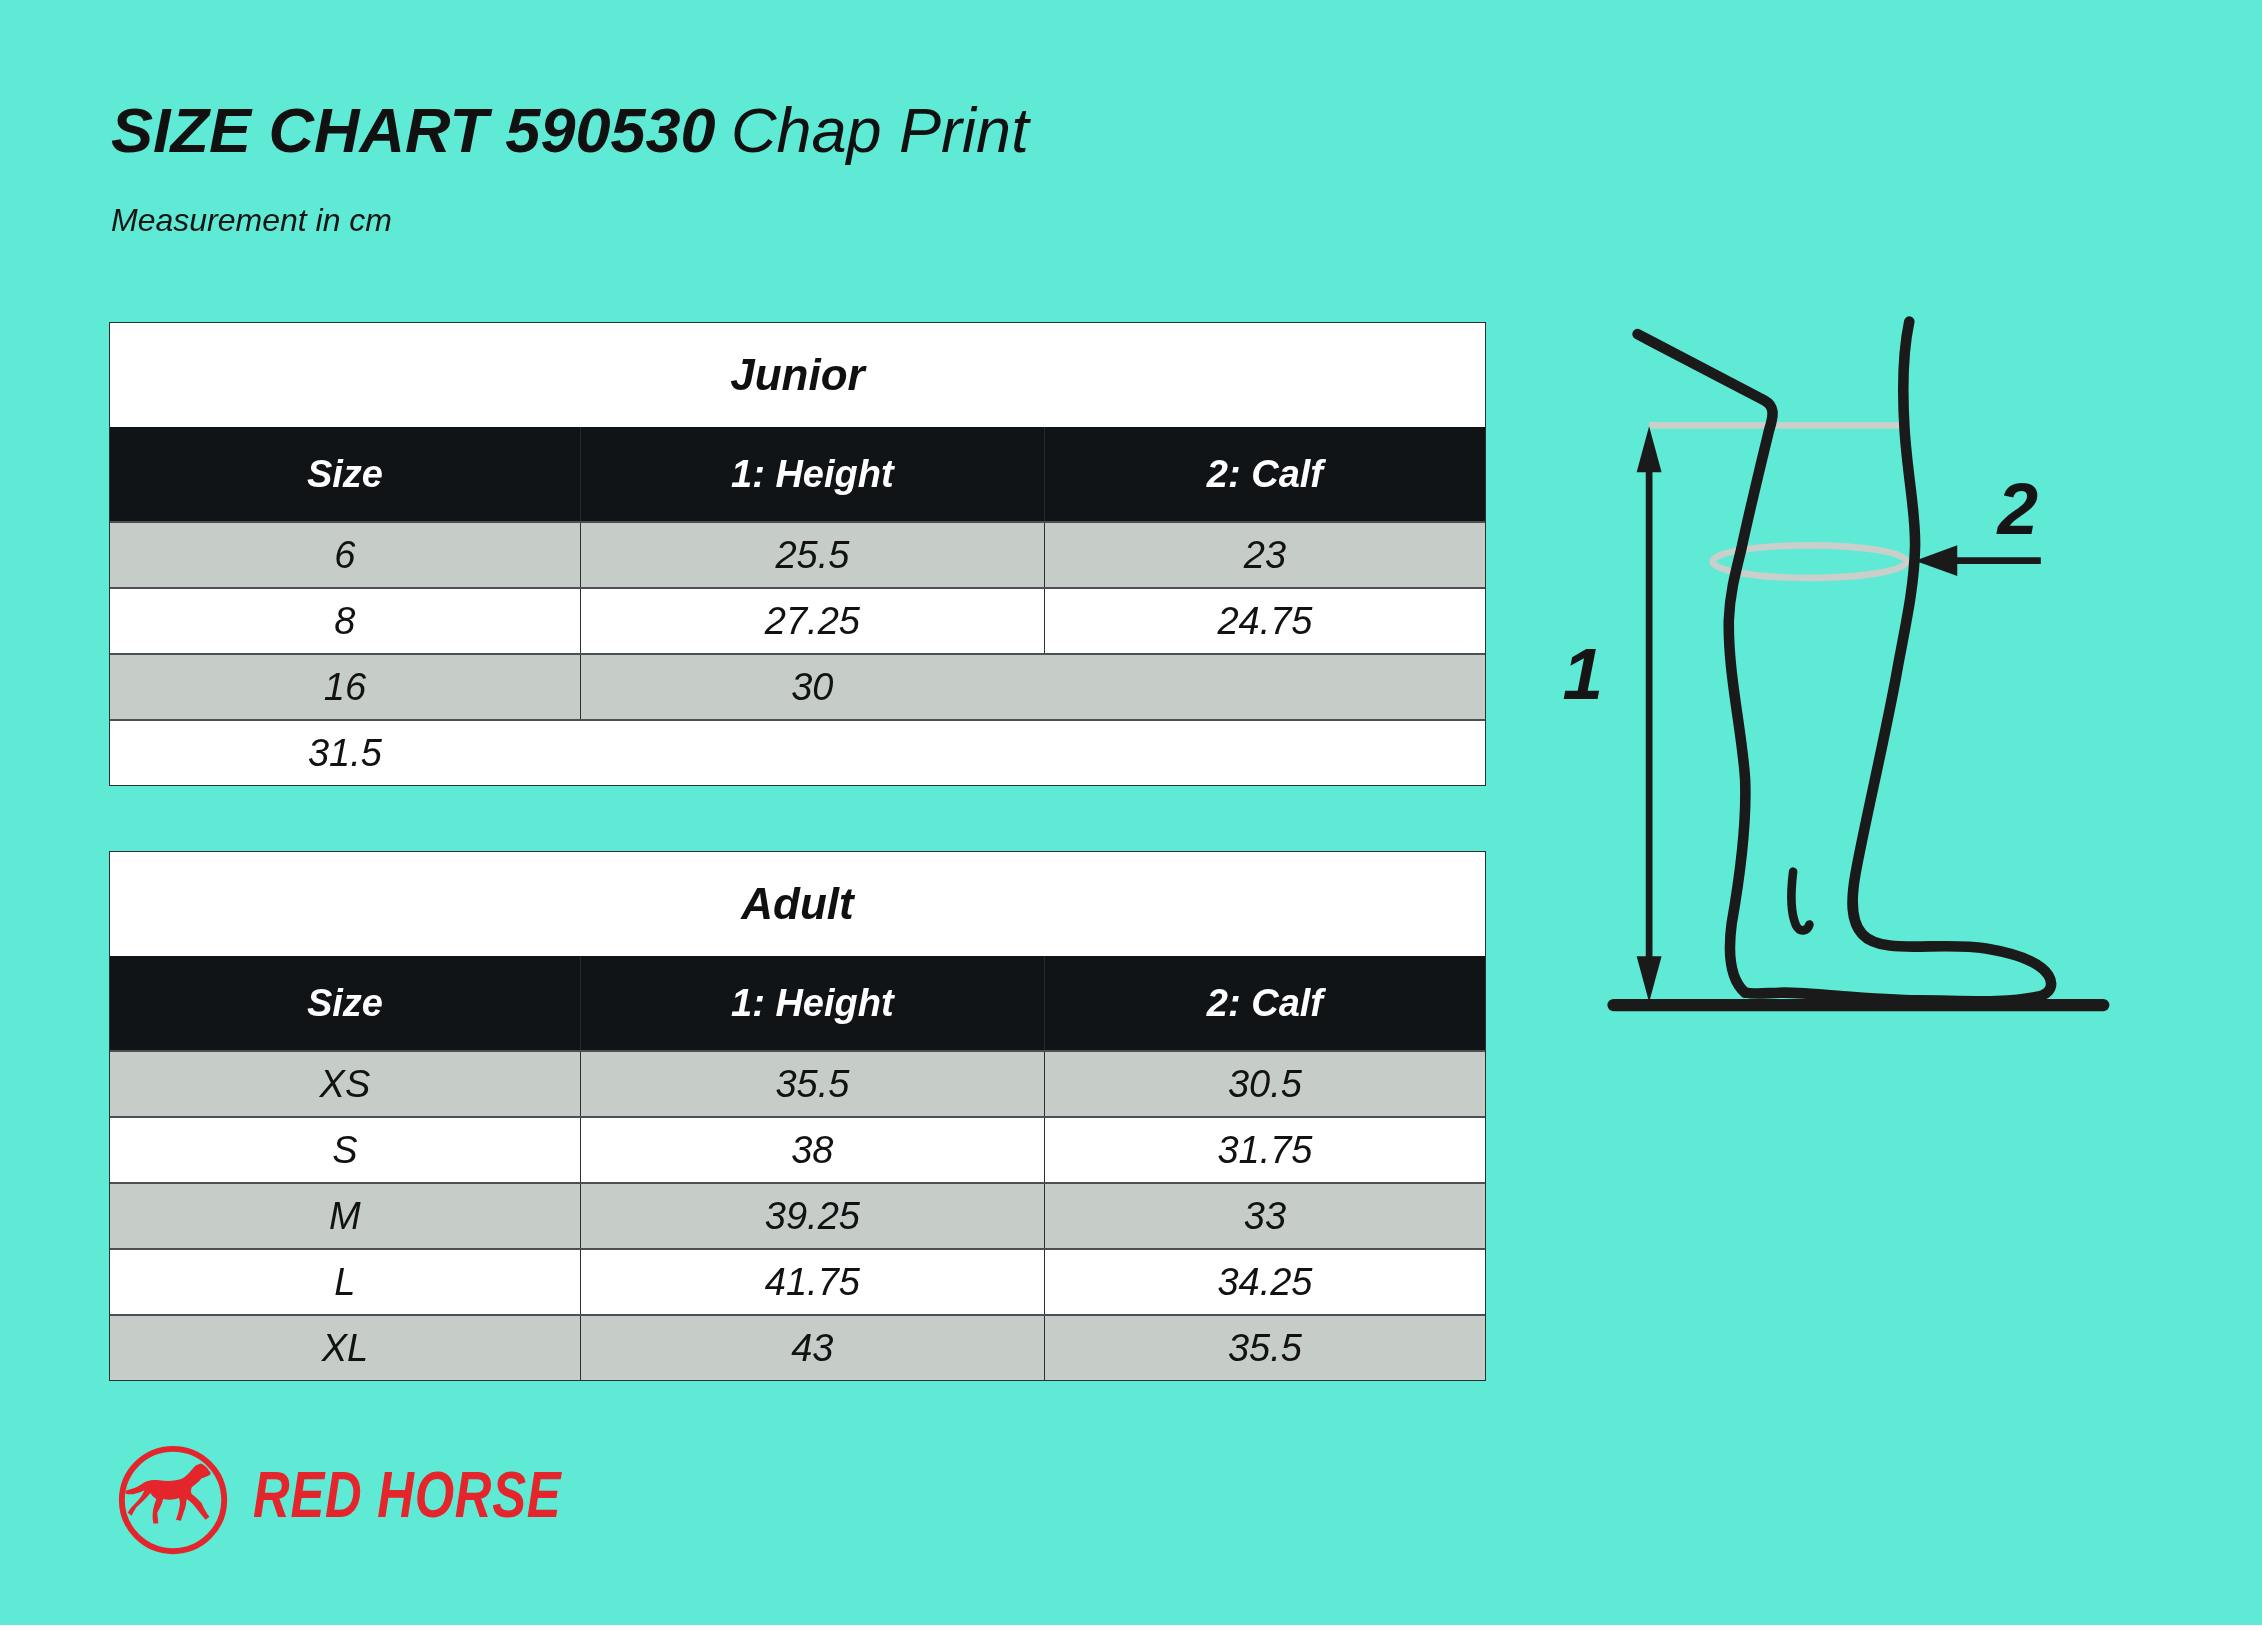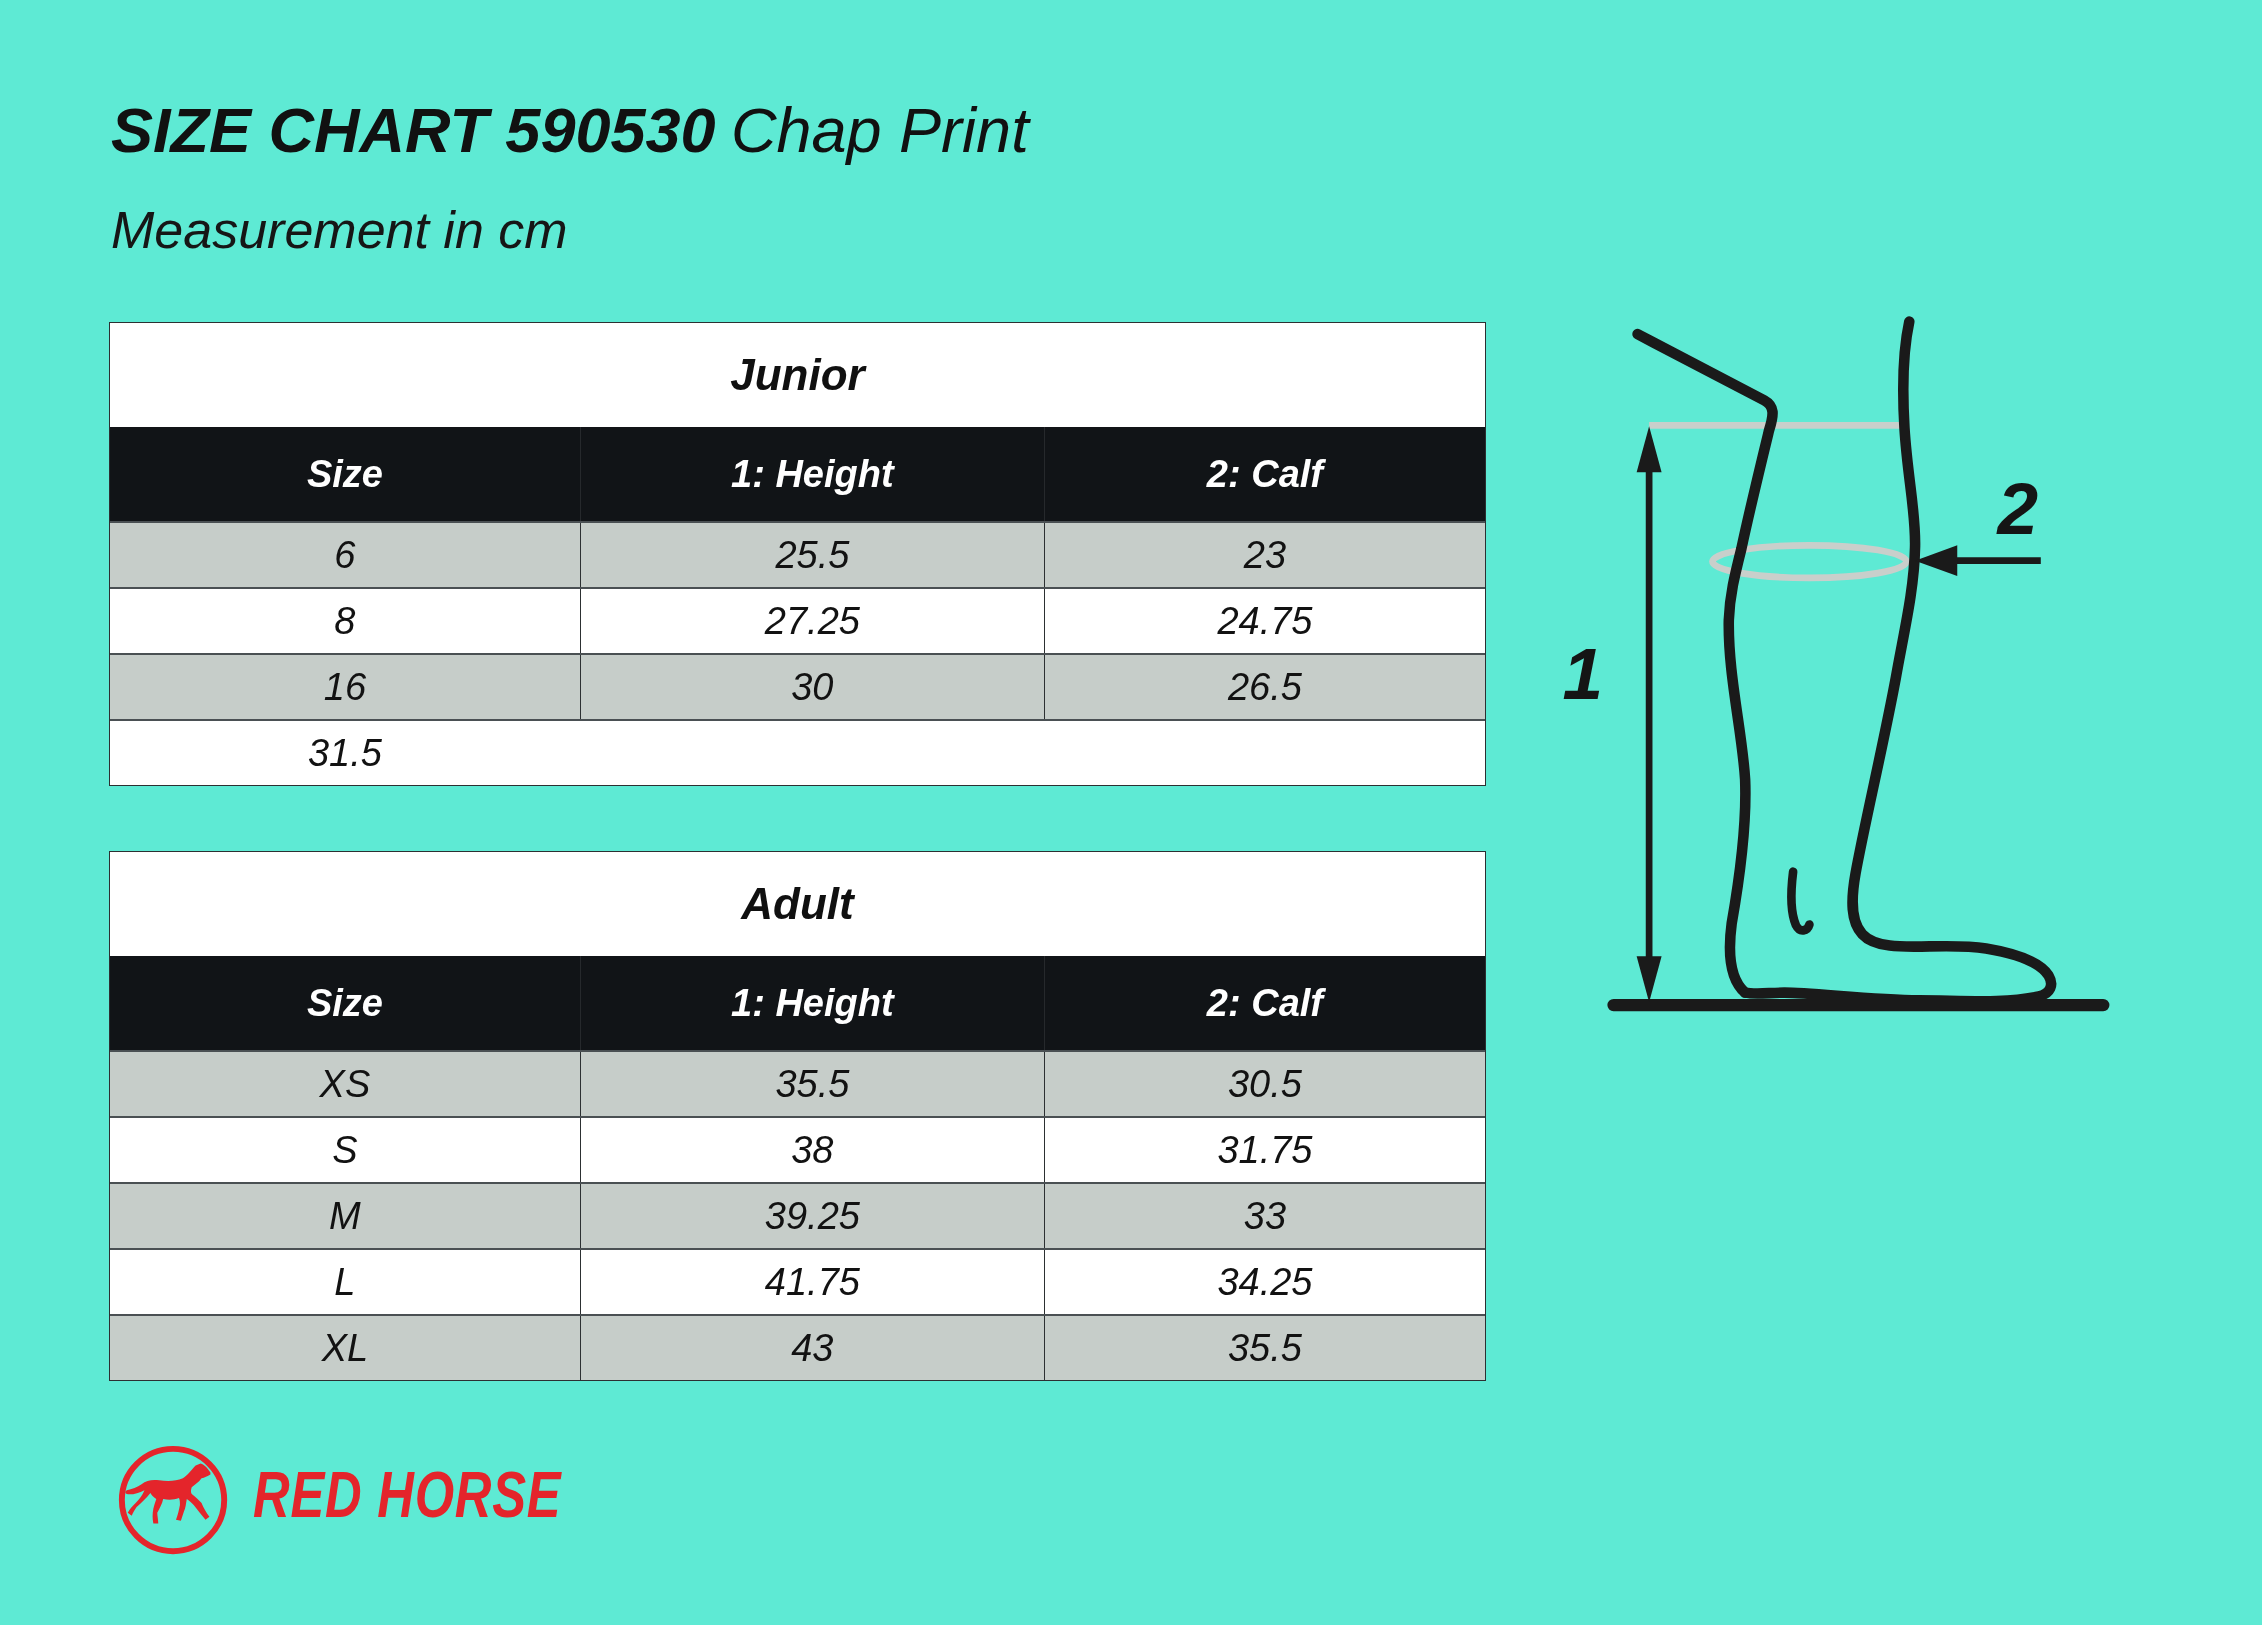--- a/index.html
+++ b/index.html
@@ -9,21 +9,21 @@
     font-family:"Liberation Sans", sans-serif; color:#151515;font-style:italic;
   }
   .doc-title {
     position:absolute; left:111px; top:99px;
     font-size:63px; line-height:1; white-space:nowrap; color:#111111;
   }
   .doc-title .bold { font-weight:700; }
   .doc-title .reg  { font-weight:400; margin-left:15.4px; }
   .doc-subtitle {
     position:absolute; left:111px; top:204px;
-    font-size:52px; line-height:1; font-weight:400; color:#161616;
+    font-size:32px; line-height:1; font-weight:400; color:#161616;
   }
 
   
   .size-table {
     position:absolute; left:109px; width:1377px;
     border:1.9px solid #2c3032; box-sizing:border-box; background:#ffffff;
   }
   .size-table.junior { top:322px; }
   .size-table.adult  { top:851px; }
   .ttitle {
@@ -90,21 +90,20 @@
       <div class="cell">23</div>
     </div>
     <div class="trow plain">
       <div class="cell">8</div>
       <div class="cell">27.25</div>
       <div class="cell">24.75</div>
     </div>
     <div class="trow alt">
       <div class="cell">16</div>
       <div class="cell">30</div>
-      <div class="cell">26.5</div>
     </div>
     <div class="trow plain">
       <div class="cell">31.5</div>
     </div>
   </div>
 
   <div class="size-table adult">
     <div class="ttitle">Adult</div>
     <div class="thead">
       <div class="hcell">Size</div>

